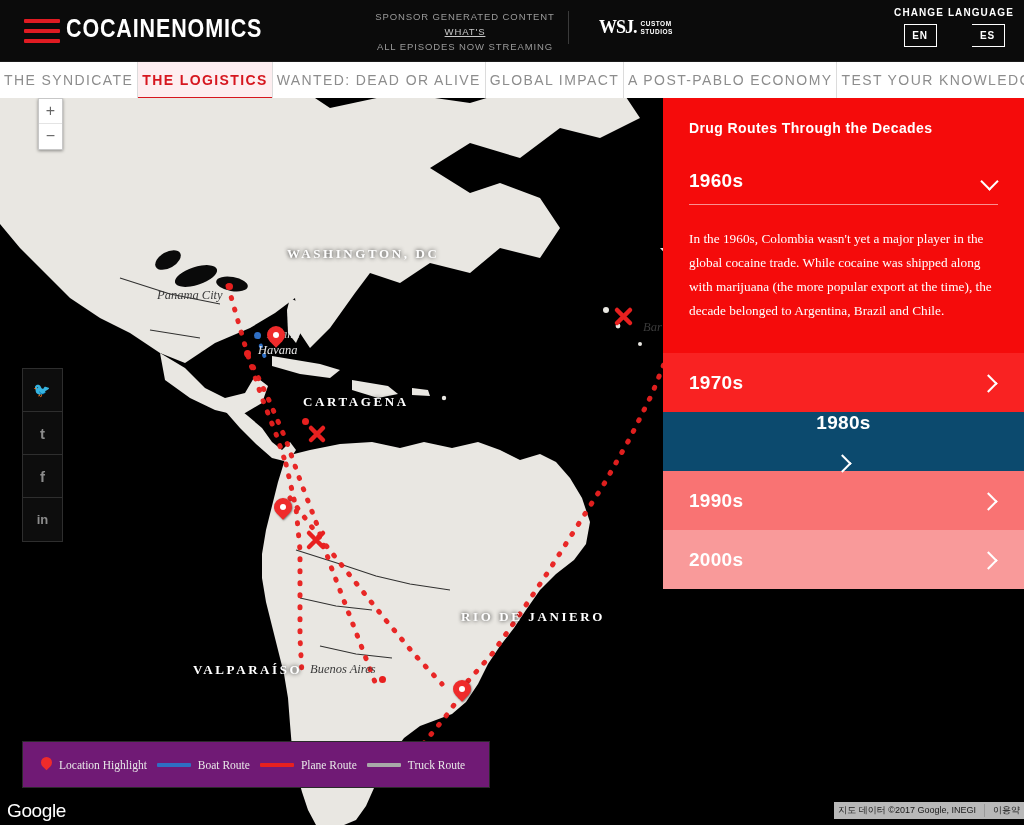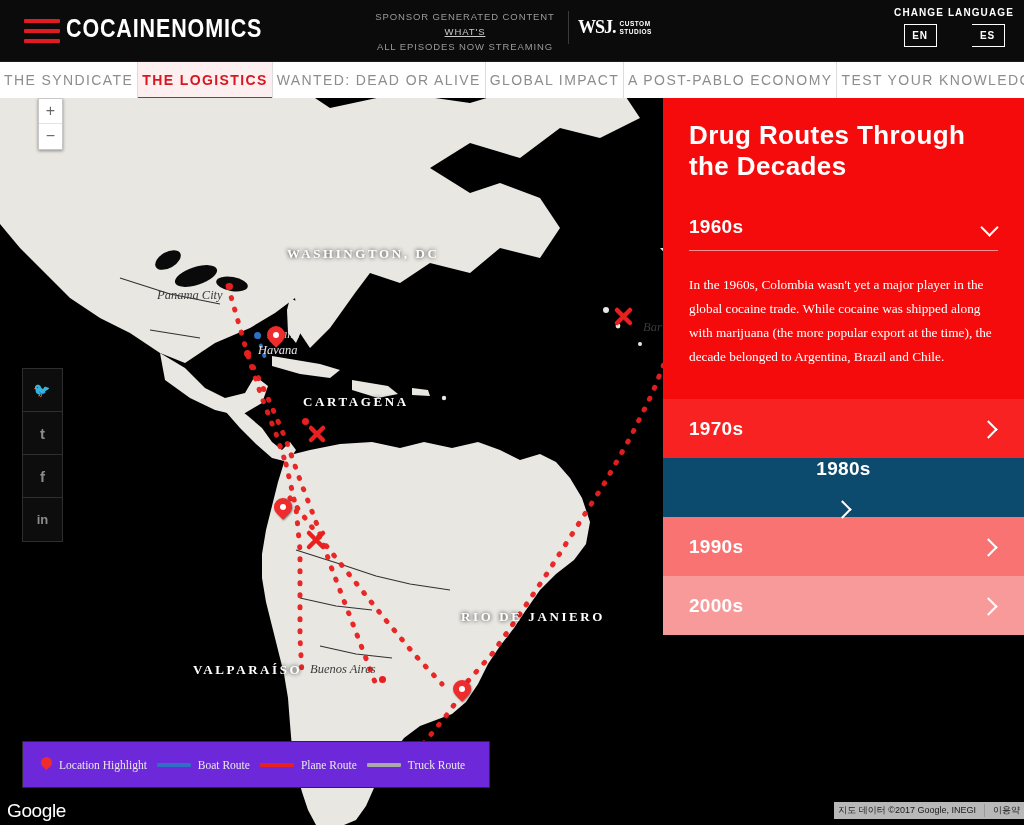--- a/index.html
+++ b/index.html
@@ -35,21 +35,21 @@
     font-size: 9.5px; letter-spacing: 0.9px; line-height: 15px;
     font-family: "Liberation Sans Narrow","Liberation Sans",sans-serif;
   }
   .sponsor .whats { text-decoration: underline; color: #c9c9c9; cursor: pointer; display:block; }
   .wsj-sep {
     position: absolute; left: 568px; top: 11px; width: 1px; height: 33px; background: #3a3a3a;
   }
   .wsj { position: absolute; left: 578px; top: 17px; display: flex; align-items: center; gap: 4px; }
   .wsj-mark {
     color: #fff; font-family: "Liberation Serif", serif; font-weight: bold;
-    font-size: 18px; letter-spacing: -1px;
+    font-size: 18px; letter-spacing: -1px; margin-left: 21px;
   }
   .wsj-sub {
     color: #fff; font-size: 6.5px; line-height: 8px; letter-spacing: 0.5px;
     font-weight: bold; font-family: "Liberation Sans Narrow","Liberation Sans",sans-serif;
   }
   .lang-wrap { position: absolute; right: 0px; top: 7px; width: 140px; text-align: center; }
   .lang-title {
     color: #fff; font-size: 10px; letter-spacing: 1.1px; font-weight: bold;
     font-family: "Liberation Sans Narrow","Liberation Sans",sans-serif;
   }
@@ -104,21 +104,21 @@
   }
   .social div {
     height: 43px; display: flex; align-items: center; justify-content: center;
     color: #8c8c8c; font-size: 15px; cursor: pointer; background: #0d0d0d;
     border-bottom: 1px solid #2e2e2e; font-weight: bold;
   }
   .social div:last-child { border-bottom: none; }
 
   .legend {
     position: absolute; left: 22px; bottom: 37px; width: 468px; height: 47px;
-    background: #6d28d9; border: 1px solid #2a2a2a; z-index: 25;
+    background: #701a75; border: 1px solid #2a2a2a; z-index: 25;
     display: flex; align-items: center; padding-left: 18px; gap: 10px;
   }
   .leg-item { display: flex; align-items: center; gap: 7px; }
   .leg-item span.lbl {
     color: #e8e8e8; font-size: 11.5px;
     font-family: "Liberation Serif", serif;
   }
   .leg-line { display: block; width: 34px; height: 4px; border-radius: 1px; }
   .leg-pin { width: 11px; height: 15px; position: relative; }
   .leg-pin::before {
@@ -165,21 +165,21 @@
   .dotmark { position: absolute; width: 7px; height: 7px; border-radius: 50%; z-index: 19; }
 
   
   .panel {
     position: absolute; top: 98px; right: 0; width: 361px; z-index: 40;
   }
   .panel-head {
     background: #f50b0b; padding: 22px 26px 20px 26px;
   }
   .panel-title {
-    color: #fff; font-size: 26px; font-weight: bold; letter-spacing: 0.4px;
+    color: #fff; font-size: 14px; font-weight: bold; letter-spacing: 0.4px;
     font-family: "Liberation Sans Narrow","Liberation Sans",sans-serif;
   }
   .acc-open { background: #f50b0b; padding: 0 26px 30px 26px; }
   .acc-open-hd {
     display: flex; align-items: center; justify-content: space-between;
     padding: 14px 0 12px 0; border-bottom: 1px solid rgba(255,255,255,.55);
     cursor: pointer;
   }
   .acc-open-hd .dec {
     color: #fff; font-size: 19px; font-weight: bold; letter-spacing: 0.3px;

